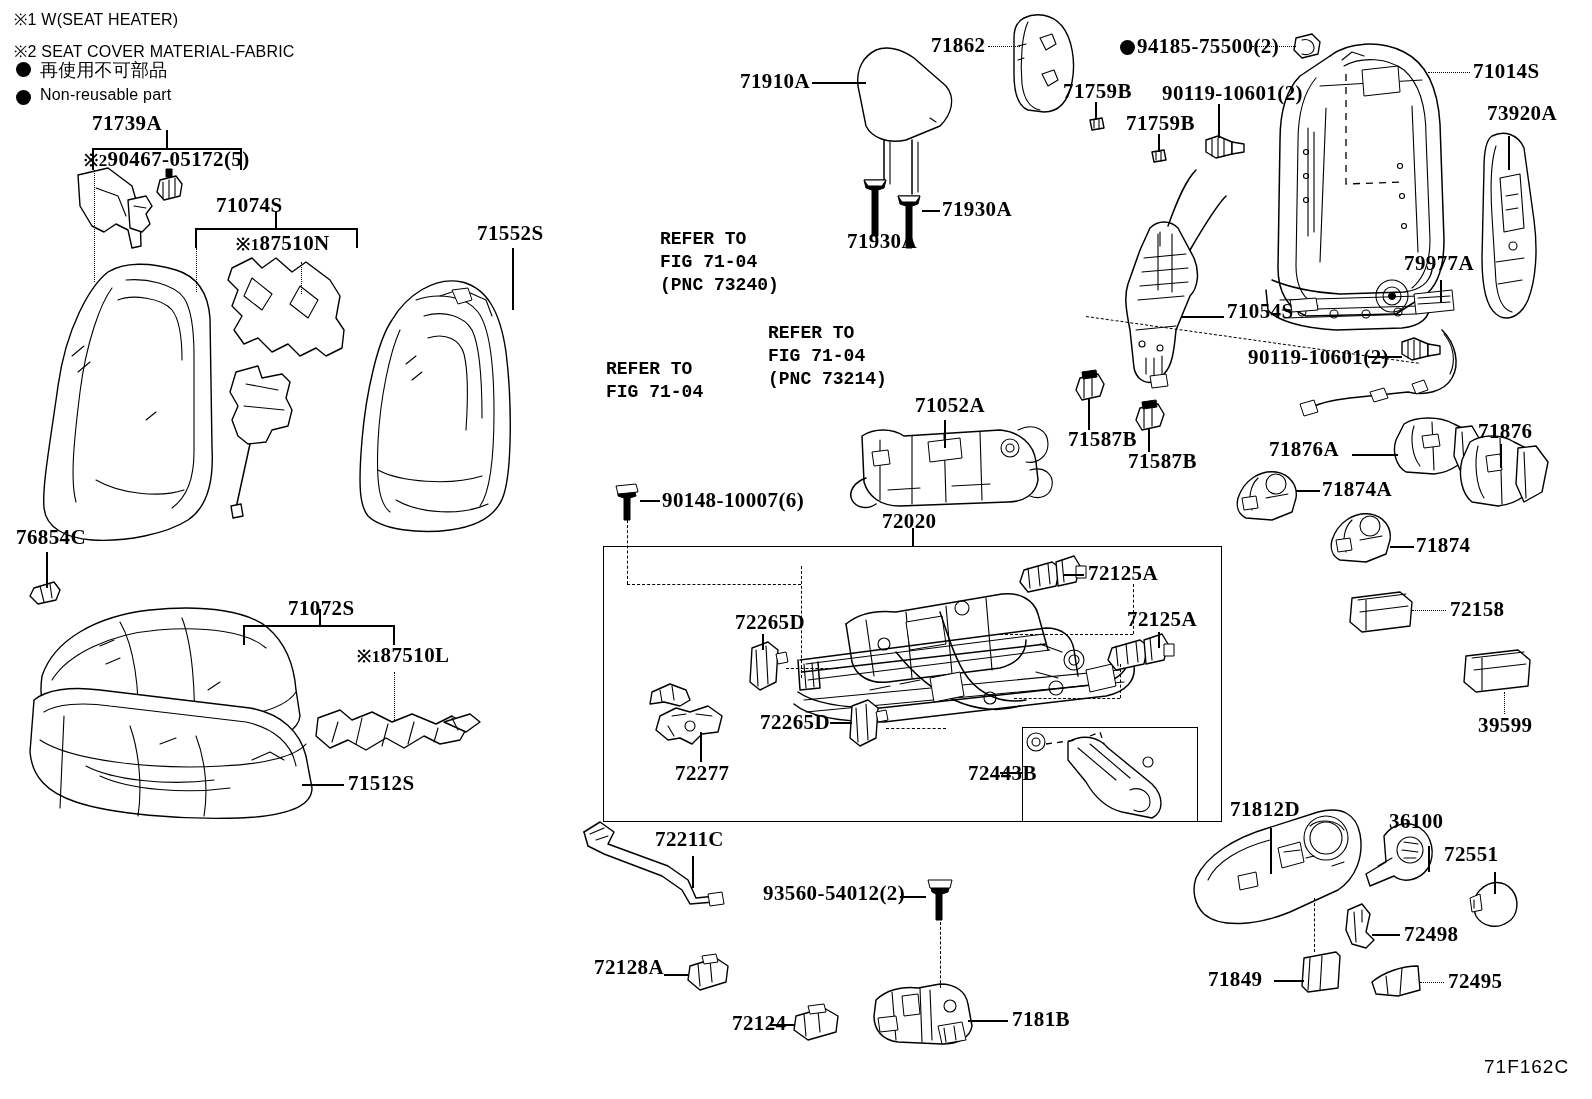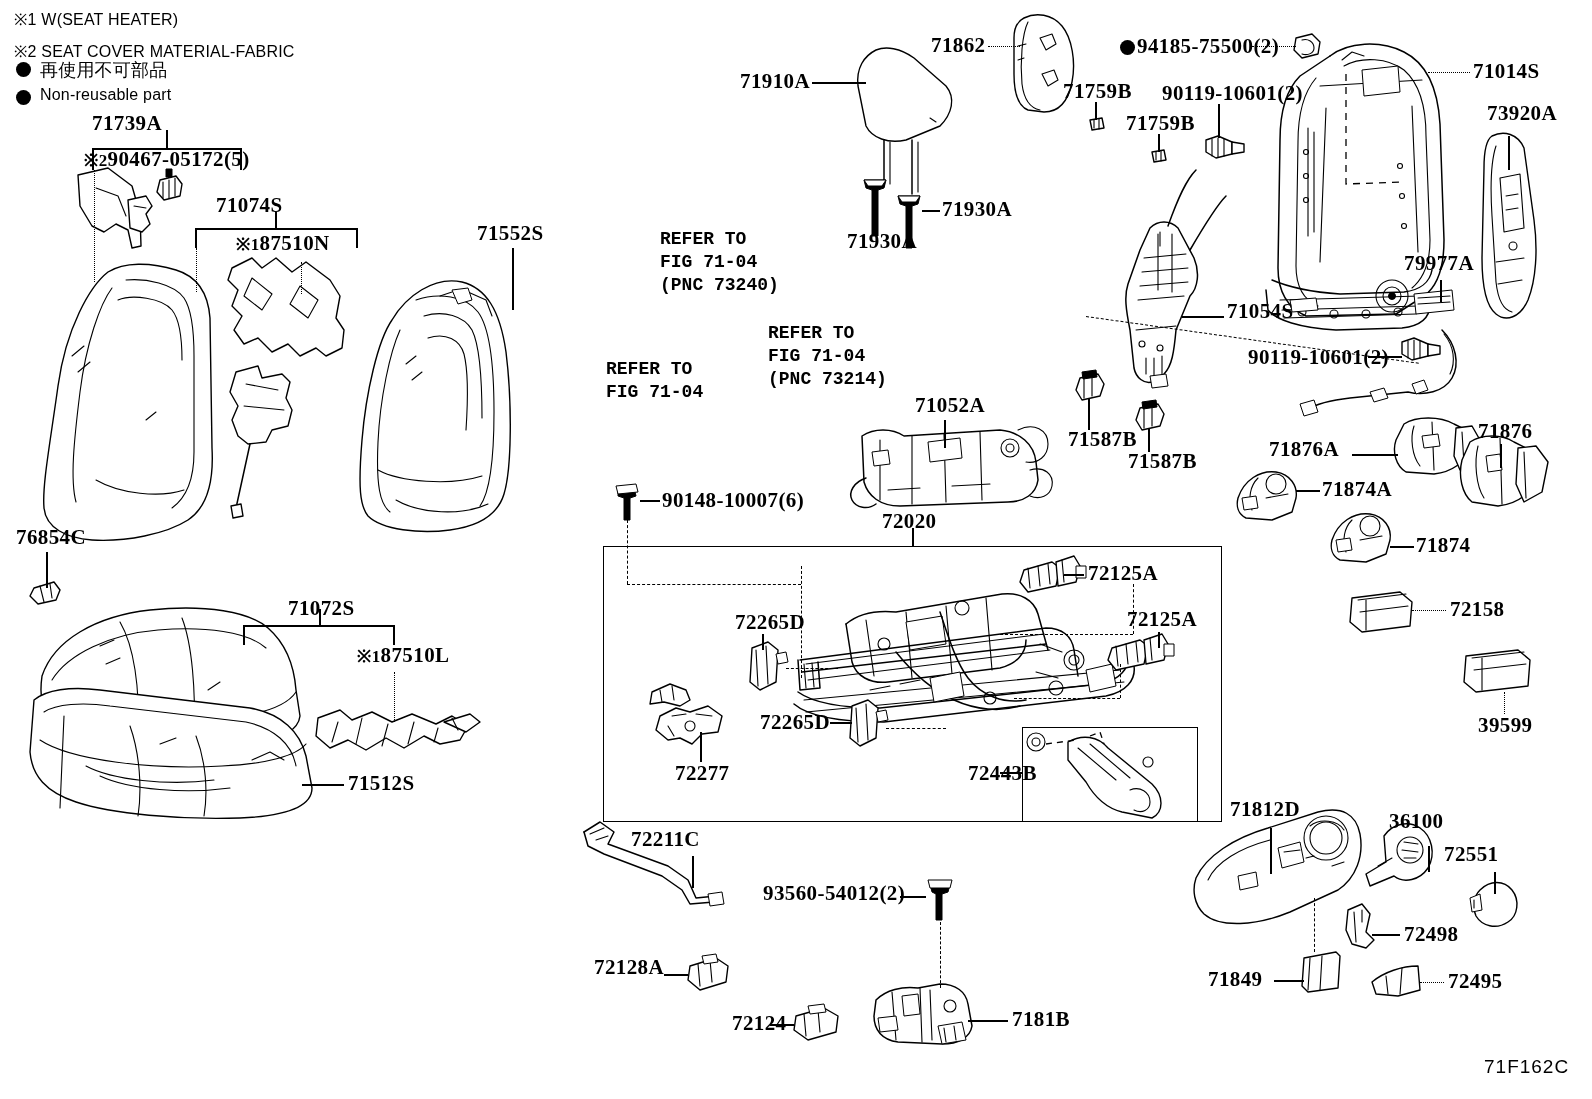--- a/index.html
+++ b/index.html
@@ -769,21 +769,21 @@
   <div class="lbl" style="left:1450px;top:598px;">72158</div>
   <div class="lbl" style="left:1478px;top:714px;">39599</div>
 
   <div class="lbl" style="left:1230px;top:798px;">71812D</div>
   <div class="lbl" style="left:1389px;top:810px;">36100</div>
   <div class="lbl" style="left:1444px;top:843px;">72551</div>
   <div class="lbl" style="left:1404px;top:923px;">72498</div>
   <div class="lbl" style="left:1208px;top:968px;">71849</div>
   <div class="lbl" style="left:1448px;top:970px;">72495</div>
 
-  <div class="lbl" style="left:631px;top:828px;">72211C</div>
+  <div class="lbl" style="left:655px;top:828px;">72211C</div>
   <div class="lbl" style="left:763px;top:882px;">93560-54012(2)</div>
   <div class="lbl" style="left:594px;top:956px;">72128A</div>
   <div class="lbl" style="left:732px;top:1012px;">72124</div>
   <div class="lbl" style="left:1012px;top:1008px;text-align:right;">7181B</div>
 
   <div class="figcode" style="left:1484px;top:1056px;">71F162C</div>
 
 </div>
 
 </body></html>

